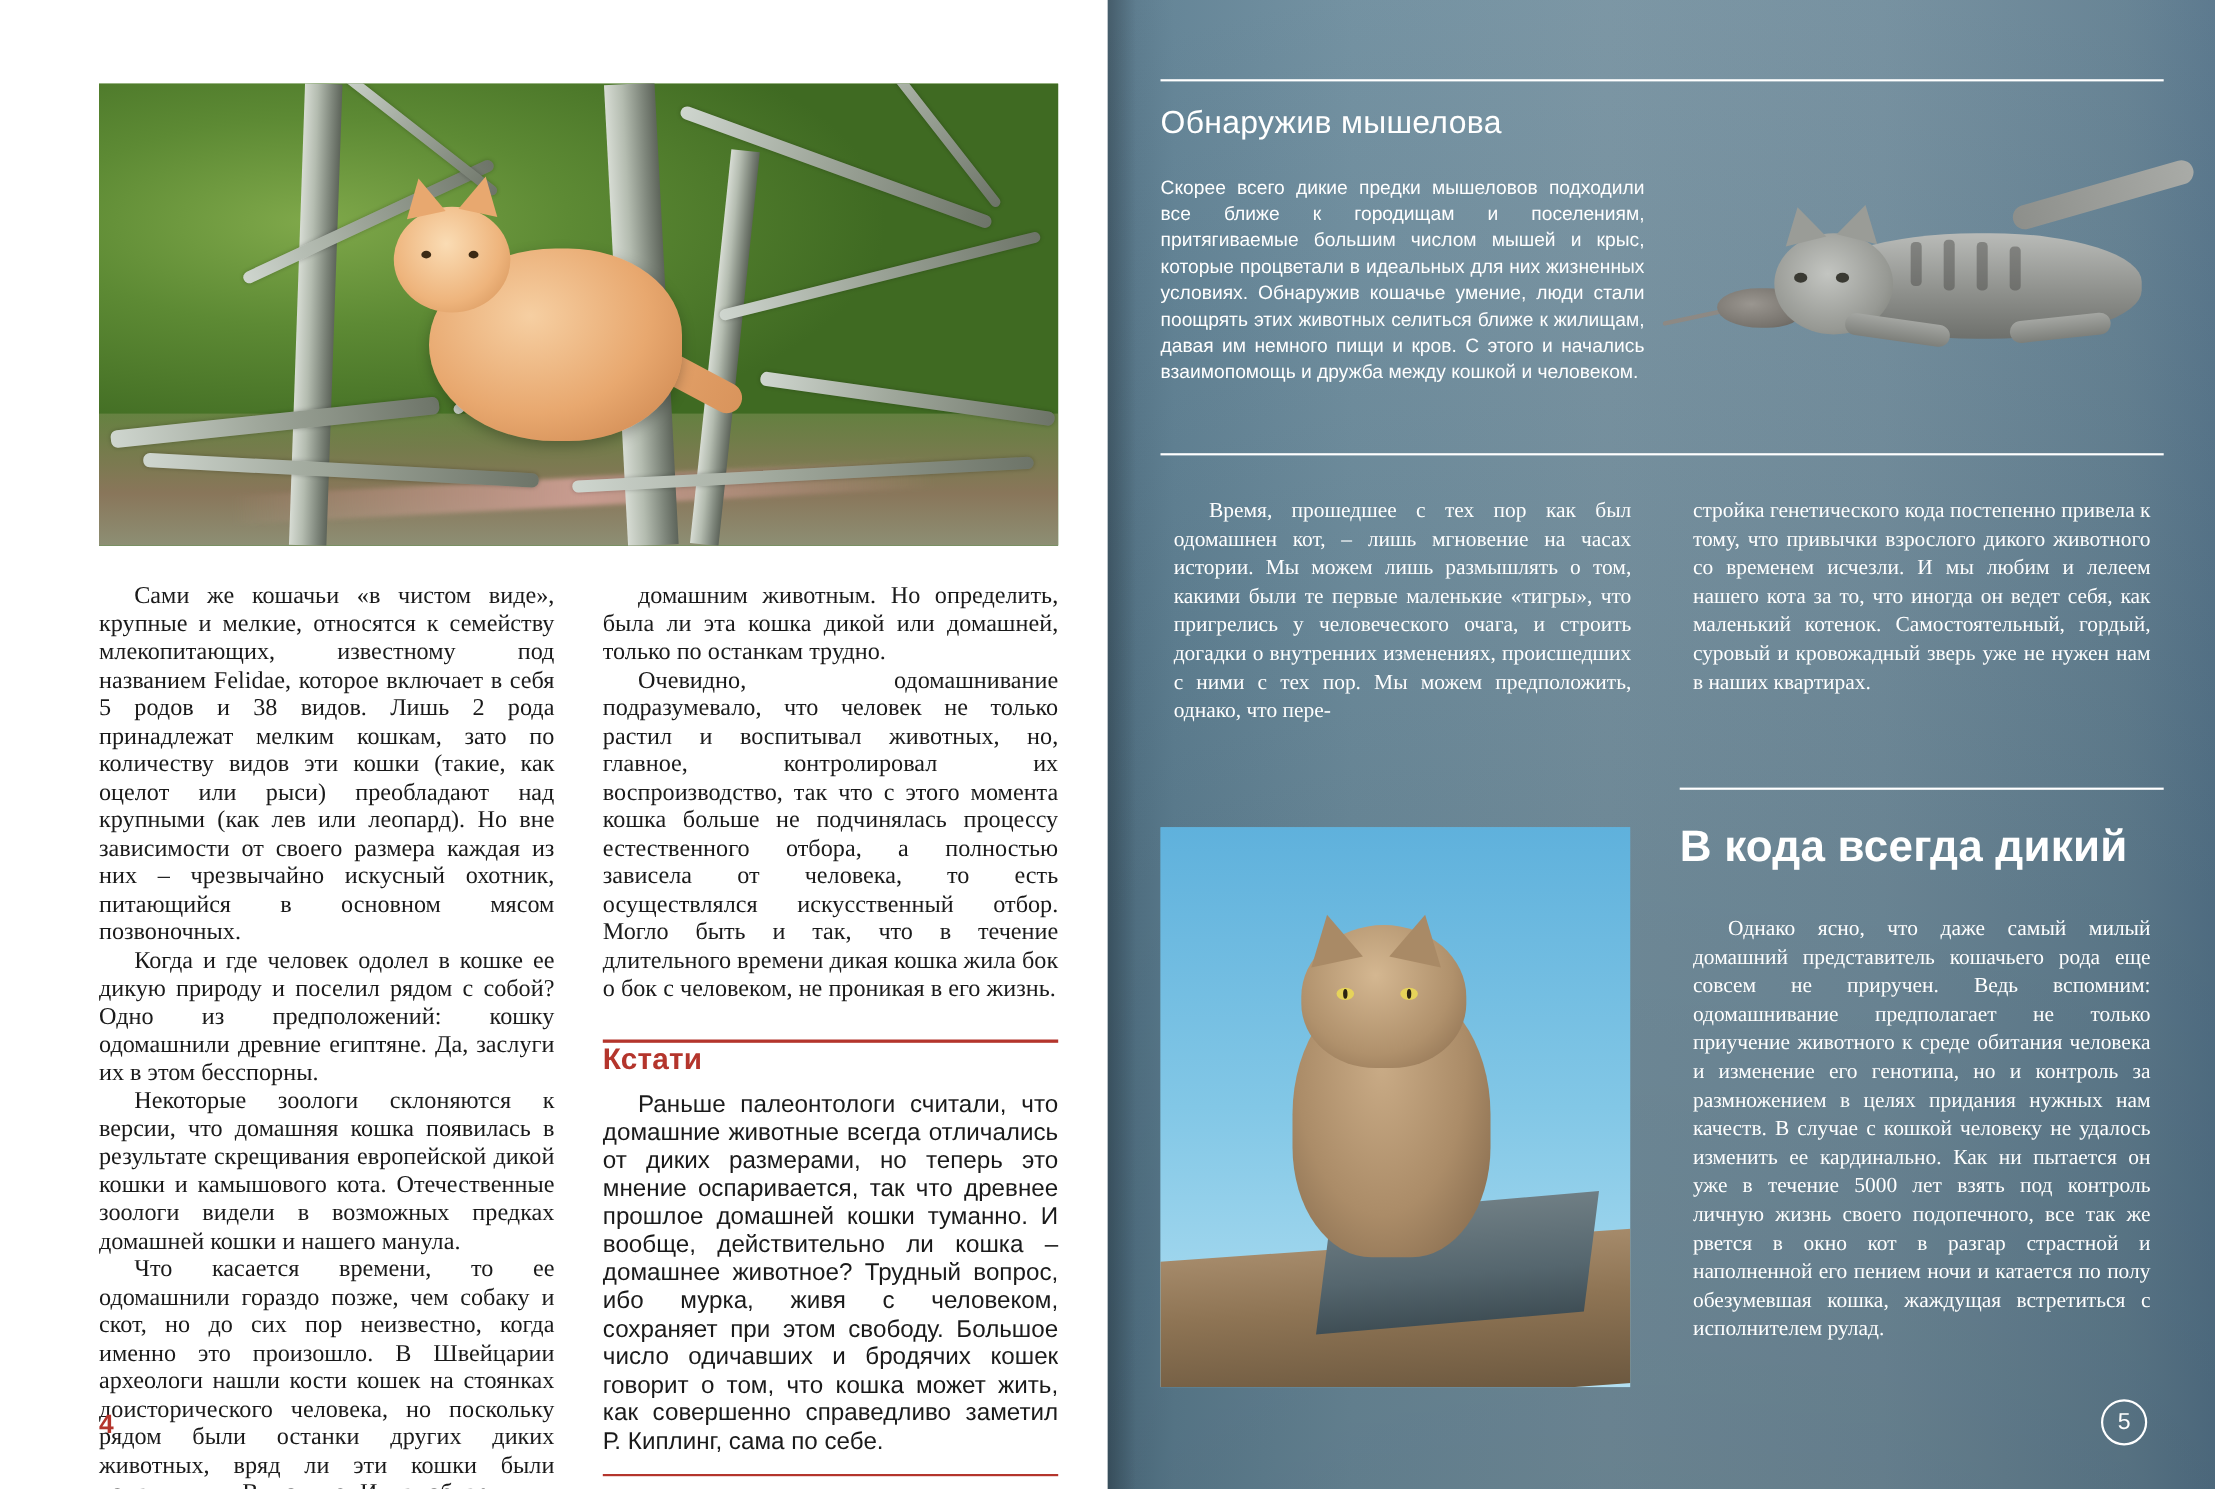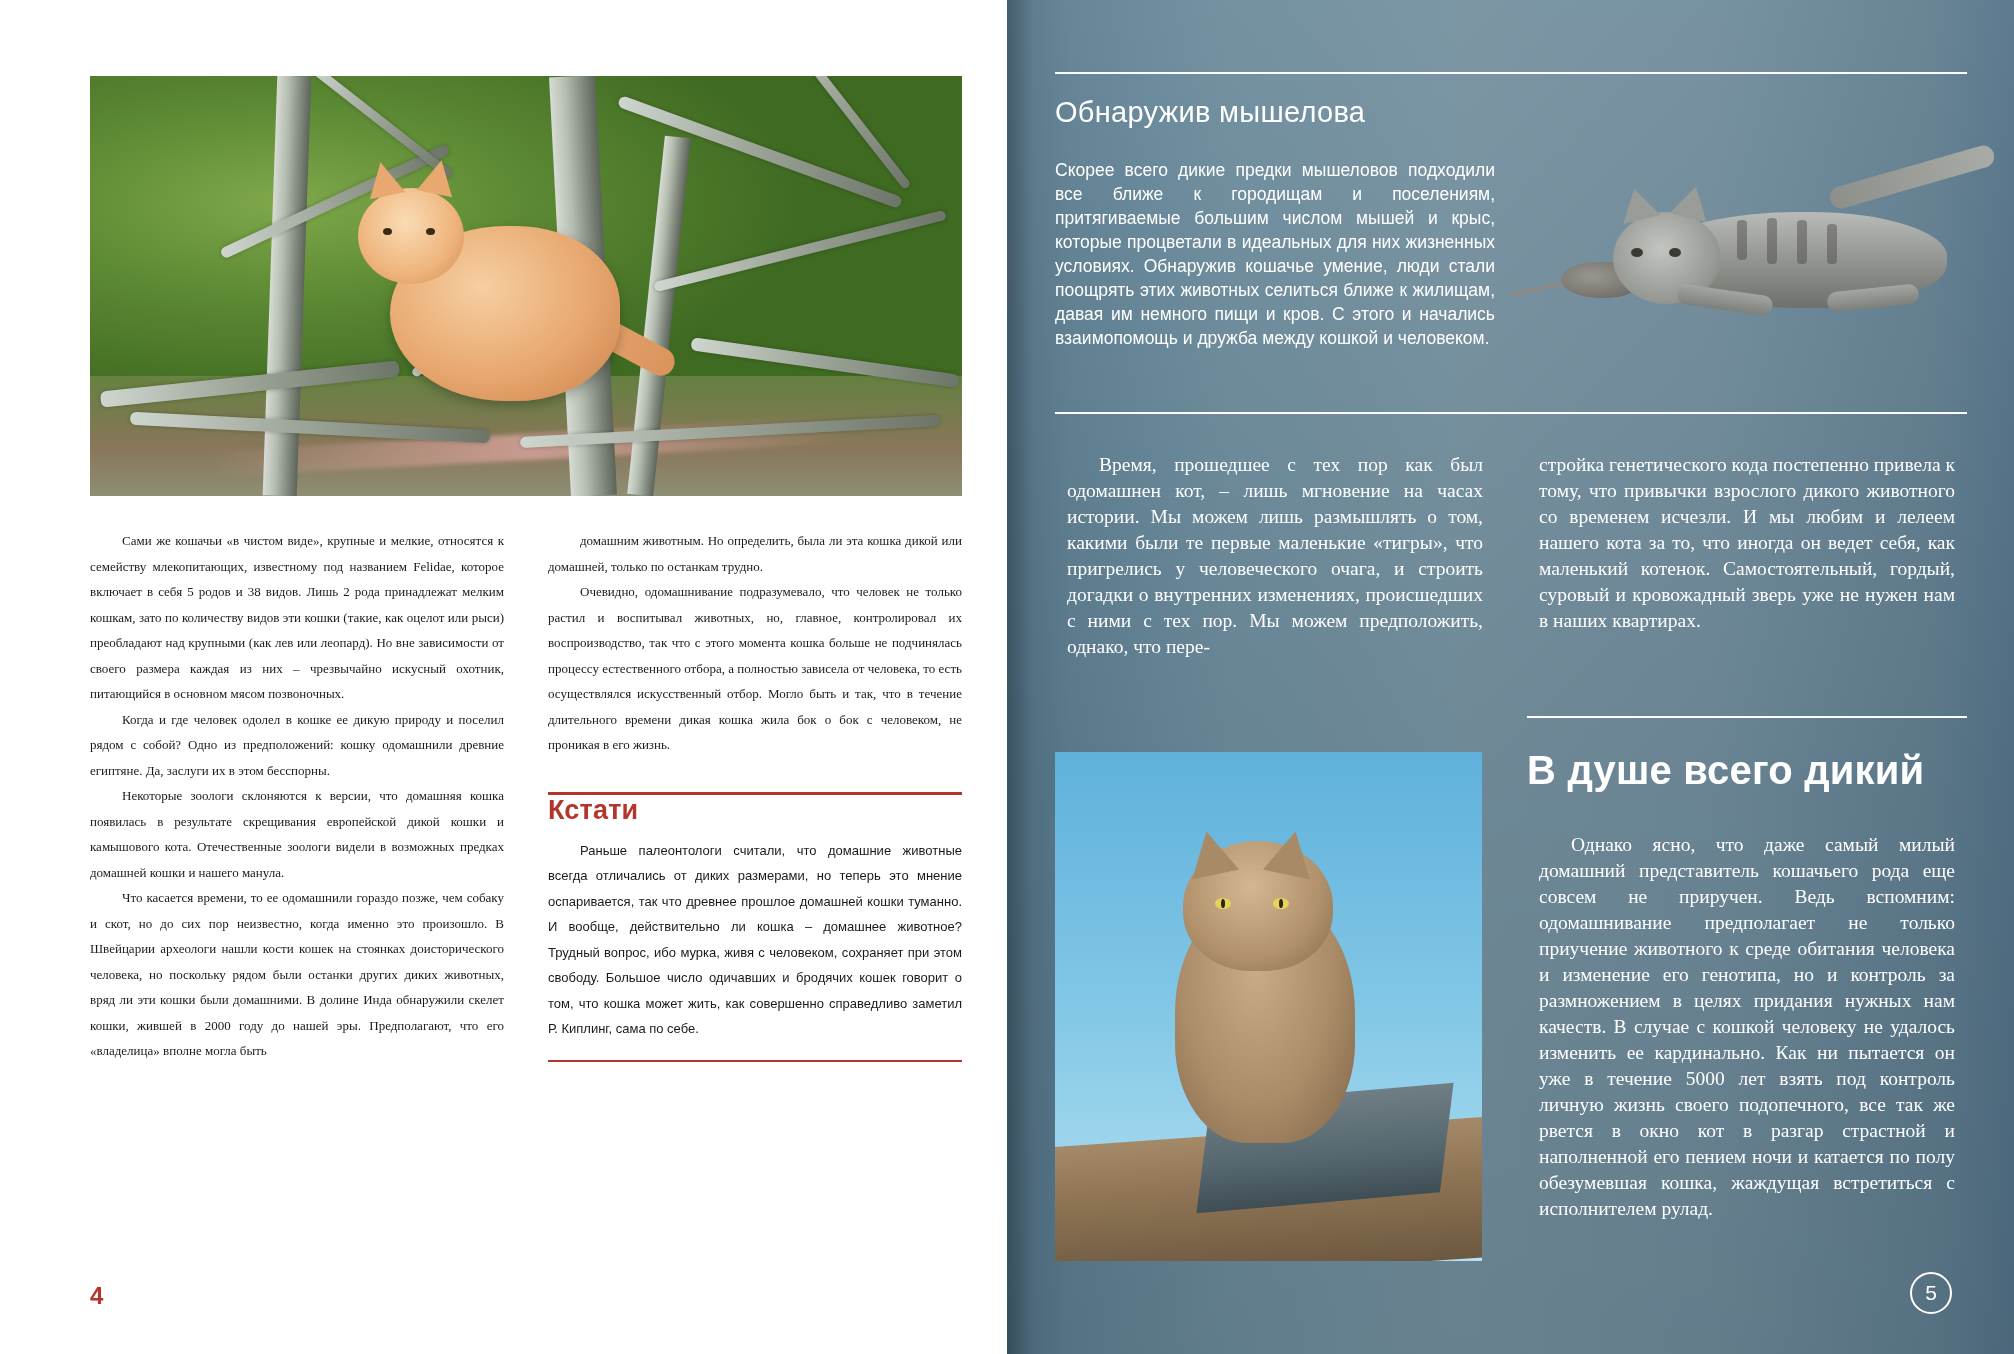--- a/index.html
+++ b/index.html
@@ -98,21 +98,21 @@
     position: absolute;
     left: 90px;
     top: 528px;
     width: 872px;
     display: flex;
     gap: 44px;
   }
   .col { width: 414px; }
   .col p {
     margin: 0;
-    font-size: 13px;
+    font-size: 22px;
     line-height: 25.5px;
     text-align: justify;
     color: #1a1a1a;
     text-indent: 32px;
     hyphens: auto;
   }
   .col p + p { margin-top: 0px; }
 
   .kstati-rule-top {
     width: 414px;
@@ -406,21 +406,21 @@
 
     <div class="r-col" style="left:48px; top:440px; width:440px;">
       <p>Время, прошедшее с тех пор как был одомашнен кот, – лишь мгновение на часах истории. Мы можем лишь размышлять о том, какими были те первые маленькие «тигры», что пригрелись у человеческого очага, и строить догадки о внутренних изменениях, происшедших с ними с тех пор. Мы можем предположить, однако, что пере-</p>
     </div>
     <div class="r-col" style="left:520px; top:440px; width:440px;">
       <p style="text-indent:0;">стройка генетического кода постепенно привела к тому, что привычки взрослого дикого животного со временем исчезли. И мы любим и лелеем нашего кота за то, что иногда он ведет себя, как маленький котенок. Самостоятельный, гордый, суровый и кровожадный зверь уже не нужен нам в наших квартирах.</p>
     </div>
 
     <div class="rule-white" style="left:520px; top:716px; width:440px;"></div>
 
-    <div class="big-head" style="left:520px; top:748px;">В душе всего дикий</div>
+    <div class="big-head" style="left:520px; top:748px;">В кода всегда дикий</div>
 
     <div class="r-col" style="left:520px; top:820px; width:440px;">
       <p>Однако ясно, что даже самый милый домашний представитель кошачьего рода еще совсем не приручен. Ведь вспомним: одомашнивание предполагает не только приучение животного к среде обитания человека и изменение его генотипа, но и контроль за размножением в целях придания нужных нам качеств. В случае с кошкой человеку не удалось изменить ее кардинально. Как ни пытается он уже в течение 5000 лет взять под контроль личную жизнь своего подопечного, все так же рвется в окно кот в разгар страстной и наполненной его пением ночи и катается по полу обезумевшая кошка, жаждущая встретиться с исполнителем рулад.</p>
     </div>
 
     <div class="right-photo">
       <div class="rp-sky"></div>
       <div class="rp-roof"></div>
       <div class="rp-roof2"></div>
       <div class="rp-cat"></div>

